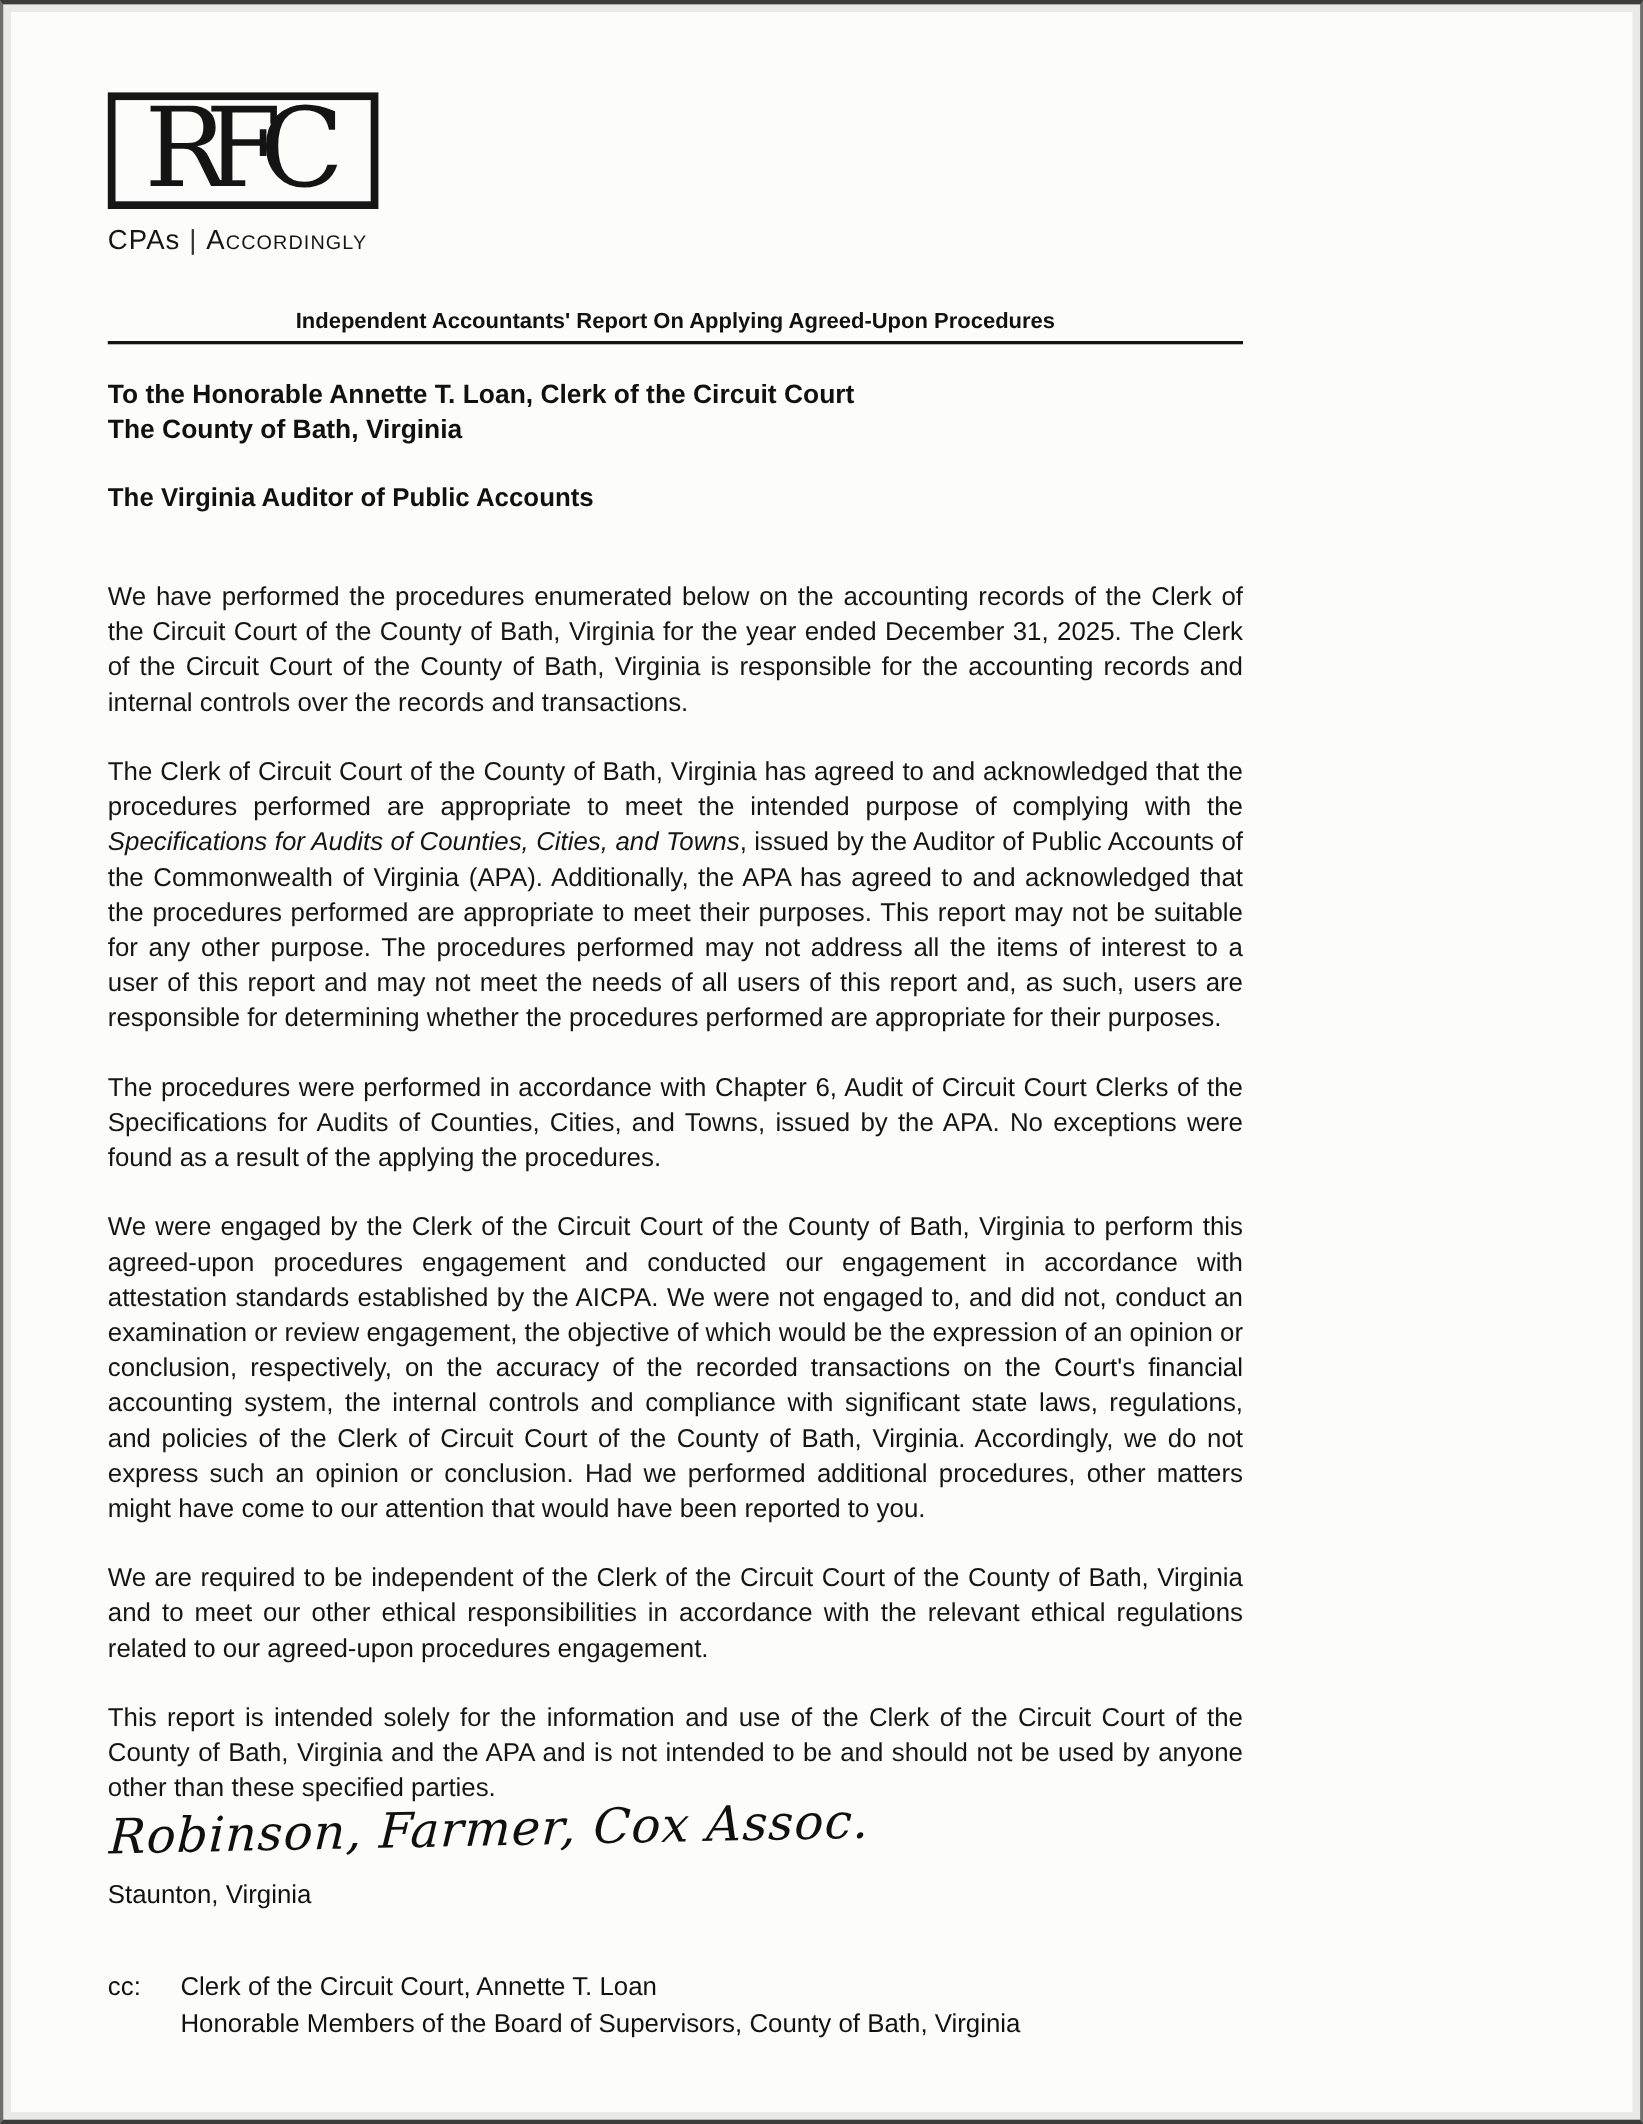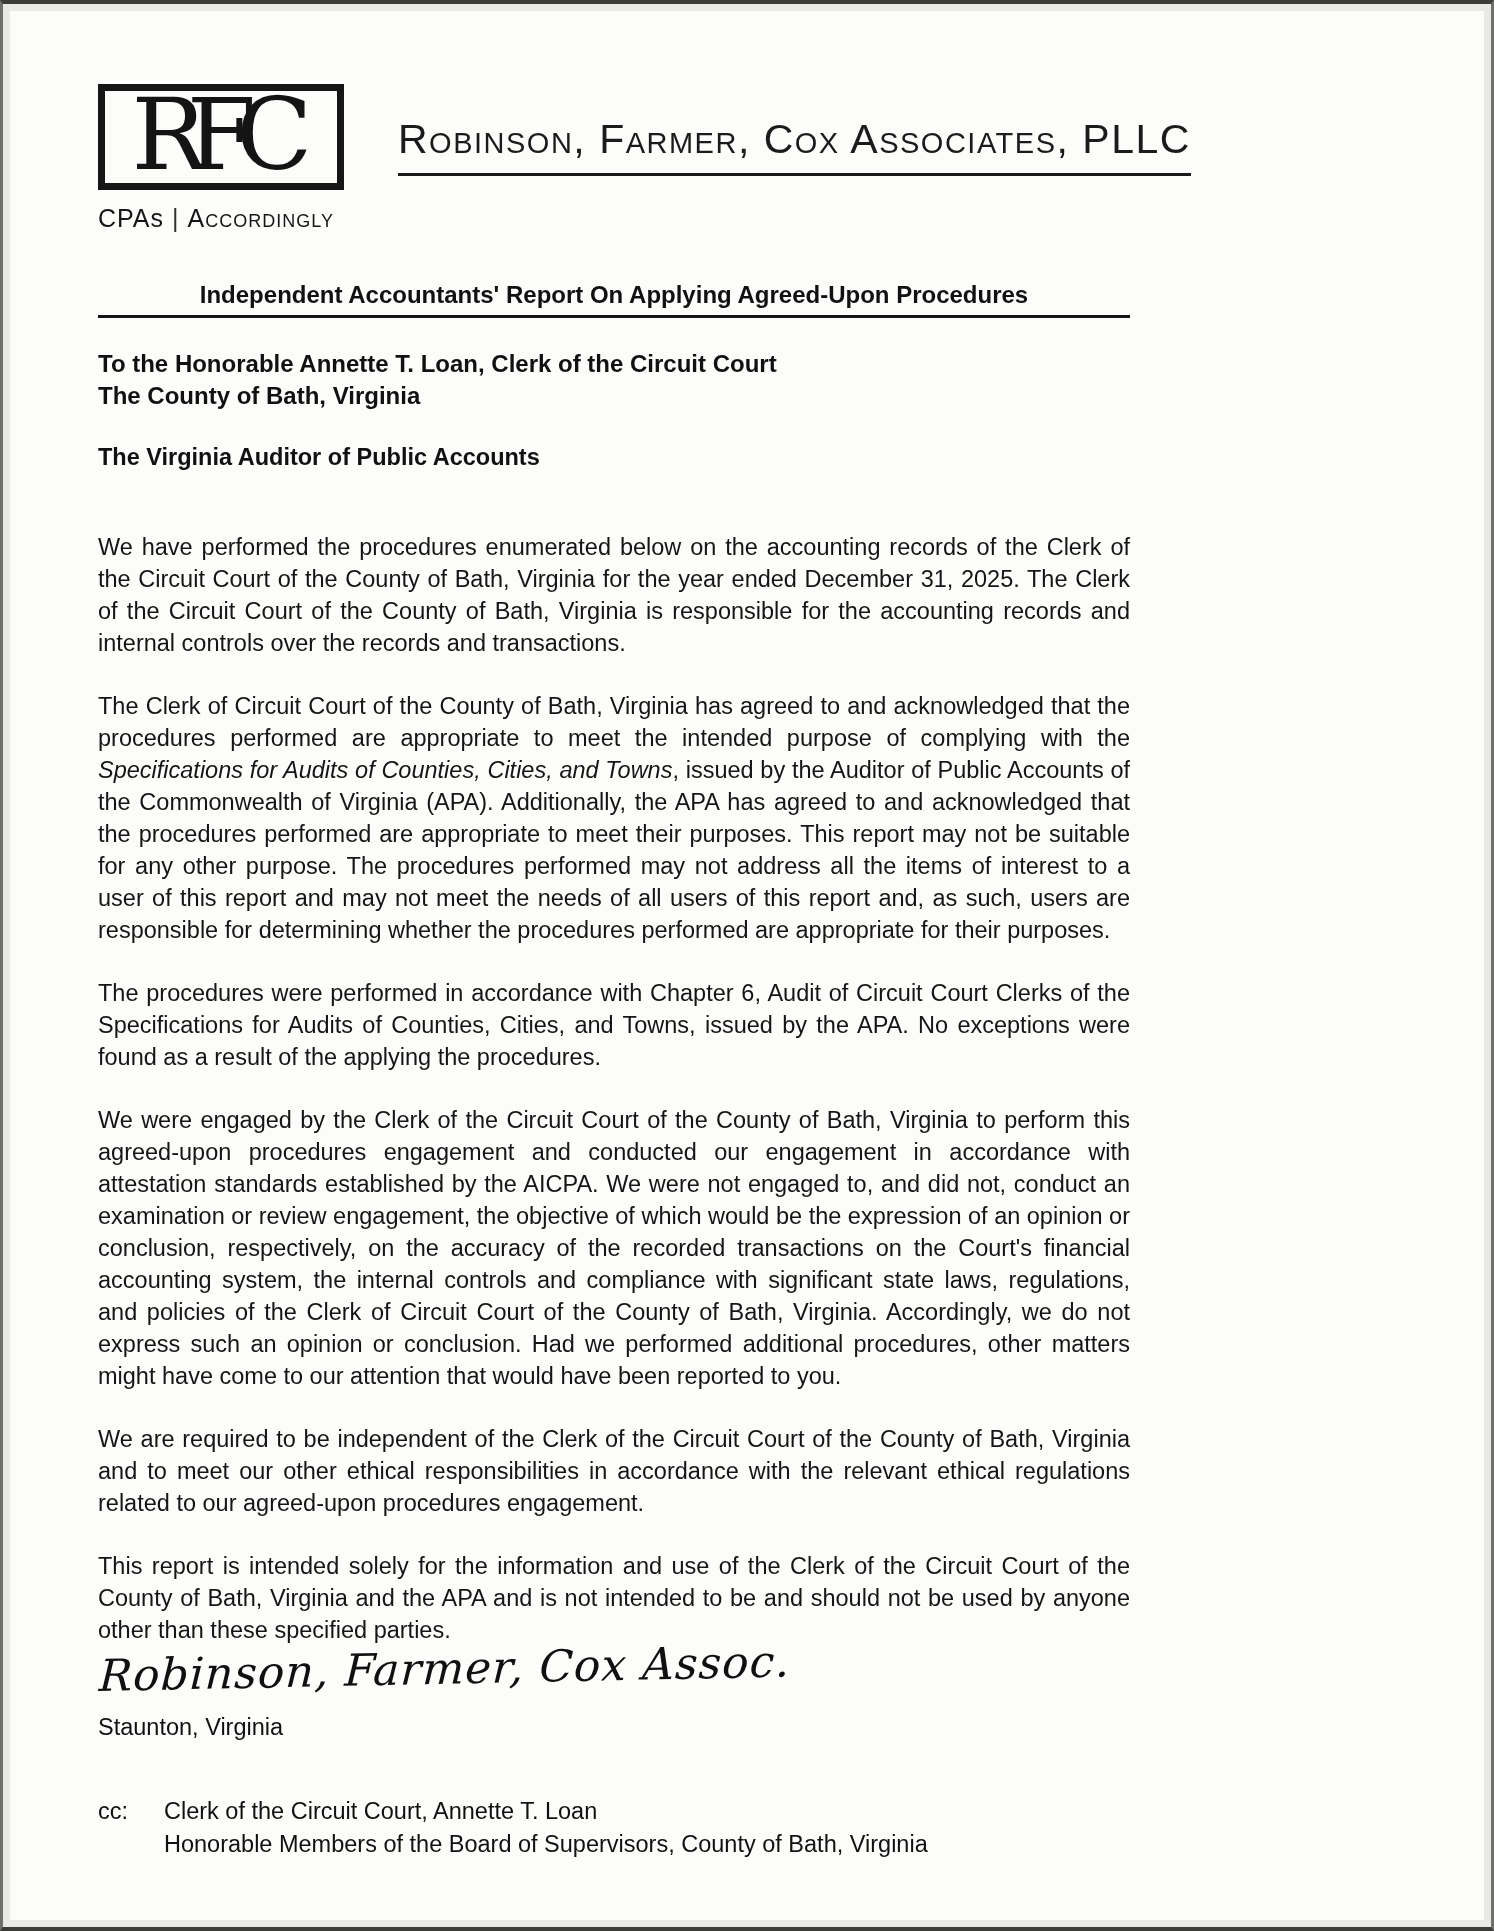--- a/index.html
+++ b/index.html
@@ -78,21 +78,21 @@
     font-size: 31px;
     color: #1f1f1f;
     letter-spacing: 0.5px;
   }
 
   
   .report-title {
     margin-top: 48px;
     text-align: center;
     font-weight: bold;
-    font-size: 24px;
+    font-size: 20px;
     padding-bottom: 6px;
     border-bottom: 3px solid #141414;
   }
 
   
   .addressee-block { margin-top: 30px; font-weight: bold; font-size: 24px; line-height: 32px; }
   .addressee-secondary { margin-top: 32px; font-weight: bold; font-size: 23.5px; }
 
   
   .body-copy { margin-top: 60px; }
@@ -134,21 +134,20 @@
     <div class="letterhead">
       <div class="logo-block">
         <div class="logo-box">
           <span class="logo-letters">RFC</span>
         </div>
         <div class="logo-tagline">
           <span>CPAs</span><span class="divider">|</span><span class="sc">Accordingly</span>
         </div>
       </div>
       <div class="firm-block">
-        <div class="firm-name">Robinson, Farmer, Cox Associates, PLLC</div>
       </div>
     </div>
 
     <div class="report-title">Independent Accountants' Report On Applying Agreed-Upon Procedures</div>
 
     <div class="addressee-block">
       <div>To the Honorable Annette T. Loan, Clerk of the Circuit Court</div>
       <div>The County of Bath, Virginia</div>
     </div>
     <div class="addressee-secondary">The Virginia Auditor of Public Accounts</div>

